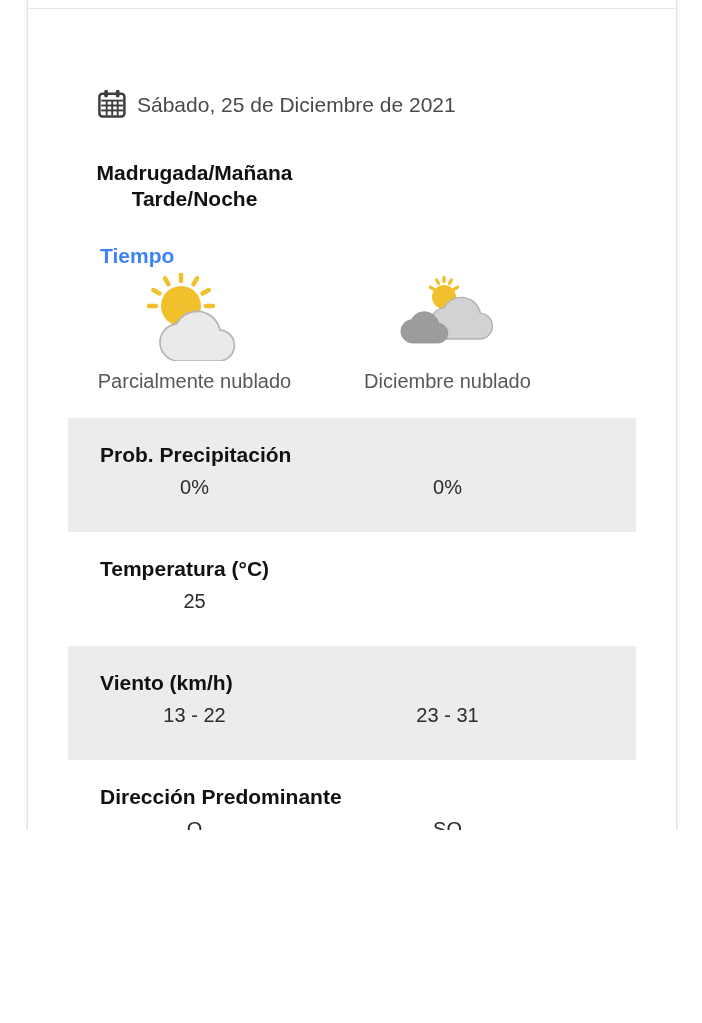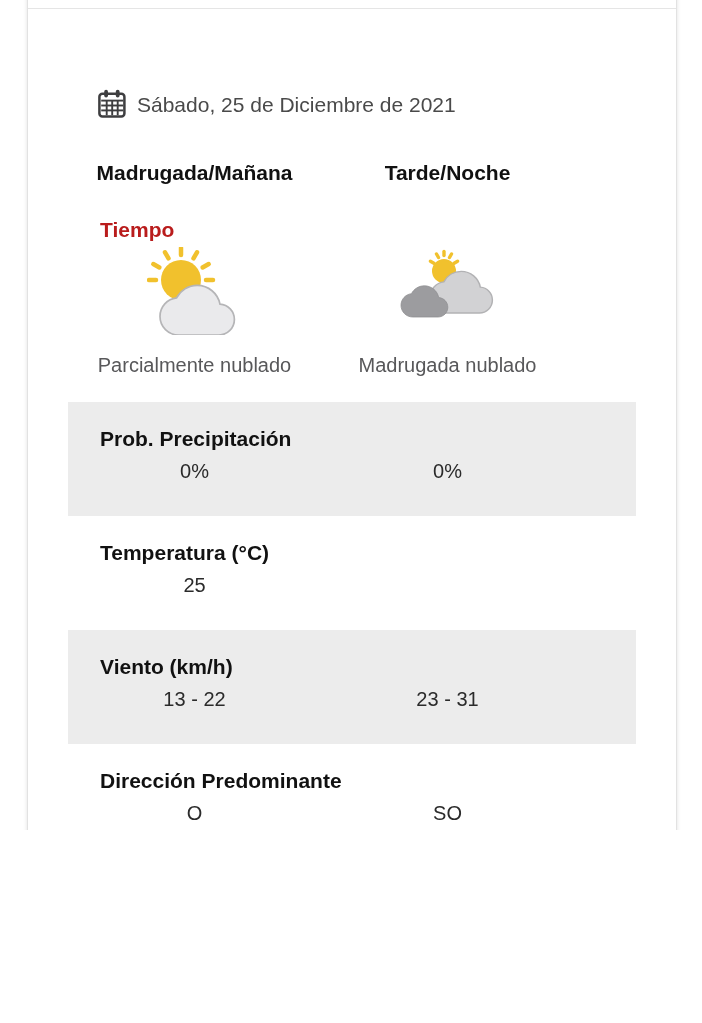--- a/index.html
+++ b/index.html
@@ -12,29 +12,29 @@
           box-shadow:0 2px 4px rgba(0,0,0,0.12); }
 
   .divider { height:1px; background:#e5e5e5; margin-top:47px; }
 
   .date-row { display:flex; align-items:center; gap:11px; margin:79px 0 0 70px; height:34px; }
   .date-text { font-size:21px; color:#4a4a4a; }
 
   .cols { display:flex; padding-left:40px; }
   .cell { width:253px; text-align:center; }
 
-  .col-head { margin-top:38px; }
+  .col-head { margin-top:38px;flex-direction:column; }
   .col-head .cell { font-weight:bold; font-size:21px; line-height:26px; color:#111; }
 
-  .tiempo { margin:30px 0 0 72px; font-weight:bold; font-size:21px; line-height:27px; color:#b91c1c; }
+  .tiempo { margin:30px 0 0 72px; font-weight:bold; font-size:21px; line-height:27px; color:#3b82f6; }
 
   .icons-row { margin-top:3px; }
   .icon-cell { display:flex; justify-content:center; align-items:center; height:90px; }
 
-  .captions { margin-top:16px; }
+  .captions { margin-top:6px; }
   .captions .cell { font-size:20px; line-height:26px; color:#58585a; }
 
   .metrics { margin-top:24px; padding:0 40px; }
   .metric { padding:23px 0 31px; }
   .metric.striped { background:#ececec; }
   .metric-label { padding-left:32px; font-weight:bold; font-size:21px; line-height:27px; color:#111; }
   .values { display:flex; margin-top:5px; }
   .values .cell { font-size:20px; line-height:28px; color:#2b2b2b; }
 
   .next-card { position:absolute; left:27px; top:1016px; width:650px; height:30px;
@@ -109,21 +109,21 @@
           </g>
           <g transform="translate(1,31) scale(1.95)">
             <path fill="#9c9c9f" stroke="#8f8f92" stroke-width="0.4" d="M19.35 10.04C18.67 6.59 15.64 4 12 4 9.11 4 6.6 5.64 5.35 8.04 2.34 8.36 0 10.91 0 14c0 3.31 2.69 6 6 6h13c2.76 0 5-2.24 5-5 0-2.64-2.05-4.78-4.65-4.96z"></path>
           </g>
         </svg>
       </div>
     </div>
 
     <div class="cols captions">
       <div class="cell">Parcialmente nublado</div>
-      <div class="cell">Madrugada nublado</div>
+      <div class="cell">Diciembre nublado</div>
     </div>
 
     <div class="metrics">
 
       <div class="metric striped">
         <div class="metric-label">Prob. Precipitación</div>
         <div class="values">
           <div class="cell">0%</div>
           <div class="cell">0%</div>
         </div>

